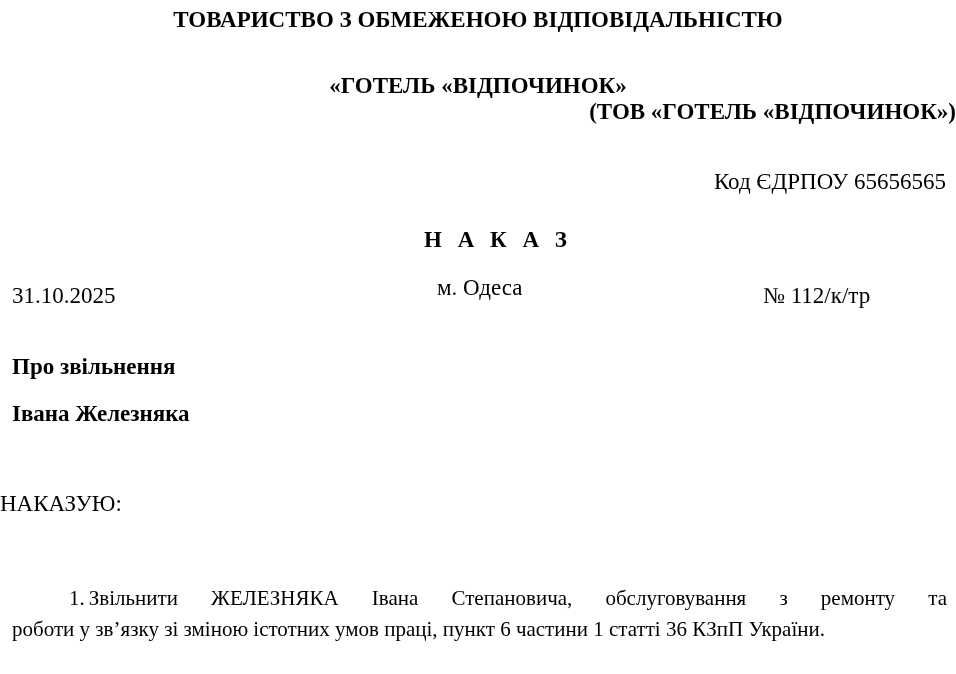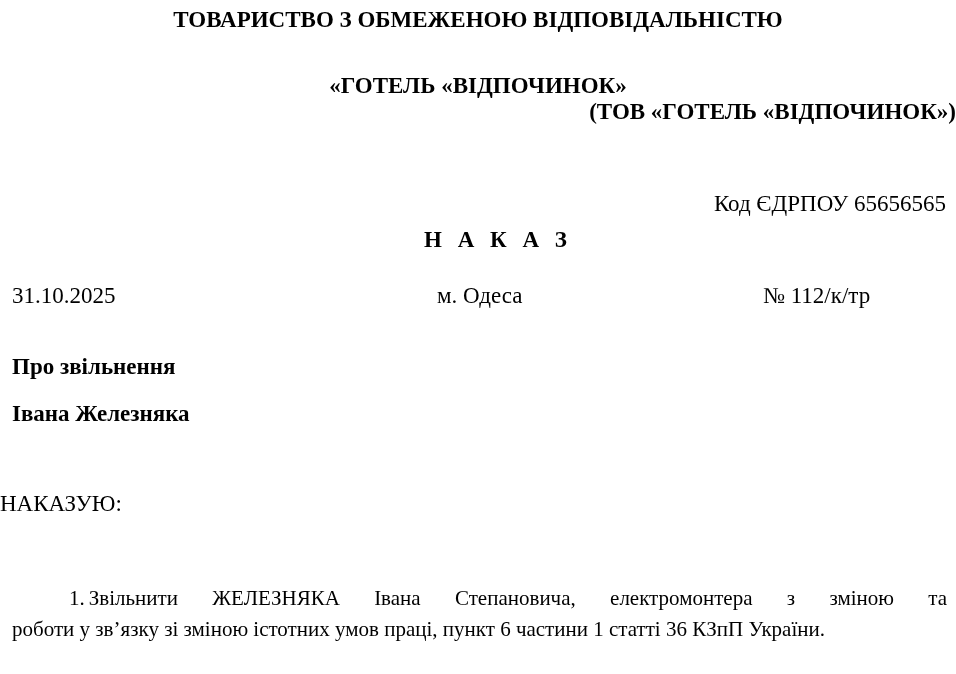--- a/index.html
+++ b/index.html
@@ -24,24 +24,24 @@
     }
     .center {
       left: 0;
       width: 956px;
       text-align: center;
     }
     .bold { font-weight: bold; }
     .heading-org { top: 8px; }
     .heading-name { top: 54px; margin-top: 20px; }
     .heading-short { top: 100px; text-align: right; }
-    .edrpou { top: 192px; right: 10px; }
+    .edrpou { top: 170px; right: 10px; }
     .order-title { top: 228px; letter-spacing: 5px; padding-left: 20px; }
     .date { top: 284px; left: 12px; }
-    .city { top: 284px; left: 437px; }
+    .city { top: 276px; left: 437px; }
     .number { top: 284px; left: 763px; }
     .subject-1 { top: 355px; left: 12px; }
     .subject-2 { top: 402px; left: 12px; }
     .orders { top: 492px; left: 0; }
     .paragraph {
       position: absolute;
       left: 12px;
       width: 935px;
       top: 583px;
       font-size: 21px;
@@ -84,17 +84,17 @@
 
   <div class="line number">№ 112/к/тр</div>
 
   <div class="line bold subject-1">Про звільнення</div>
 
   <div class="line bold subject-2">Івана Железняка</div>
 
   <div class="line orders">НАКАЗУЮ:</div>
 
   <div class="paragraph">
-    <span class="pline first" style="white-space: normal; text-align-last: justify;"><span class="item-num">1.</span><span>Звільнити ЖЕЛЕЗНЯКА Івана Степановича, електромонтера з зміною та</span></span>
+    <span class="pline first" style="white-space: normal; text-align-last: justify;"><span class="item-num">1.</span><span>Звільнити ЖЕЛЕЗНЯКА Івана Степановича, обслуговування з ремонту та</span></span>
     <span class="pline last">роботи у зв’язку зі зміною істотних умов праці, пункт 6 частини 1 статті 36 КЗпП України.</span>
   </div>
 
 </div>
 
 </body></html>

